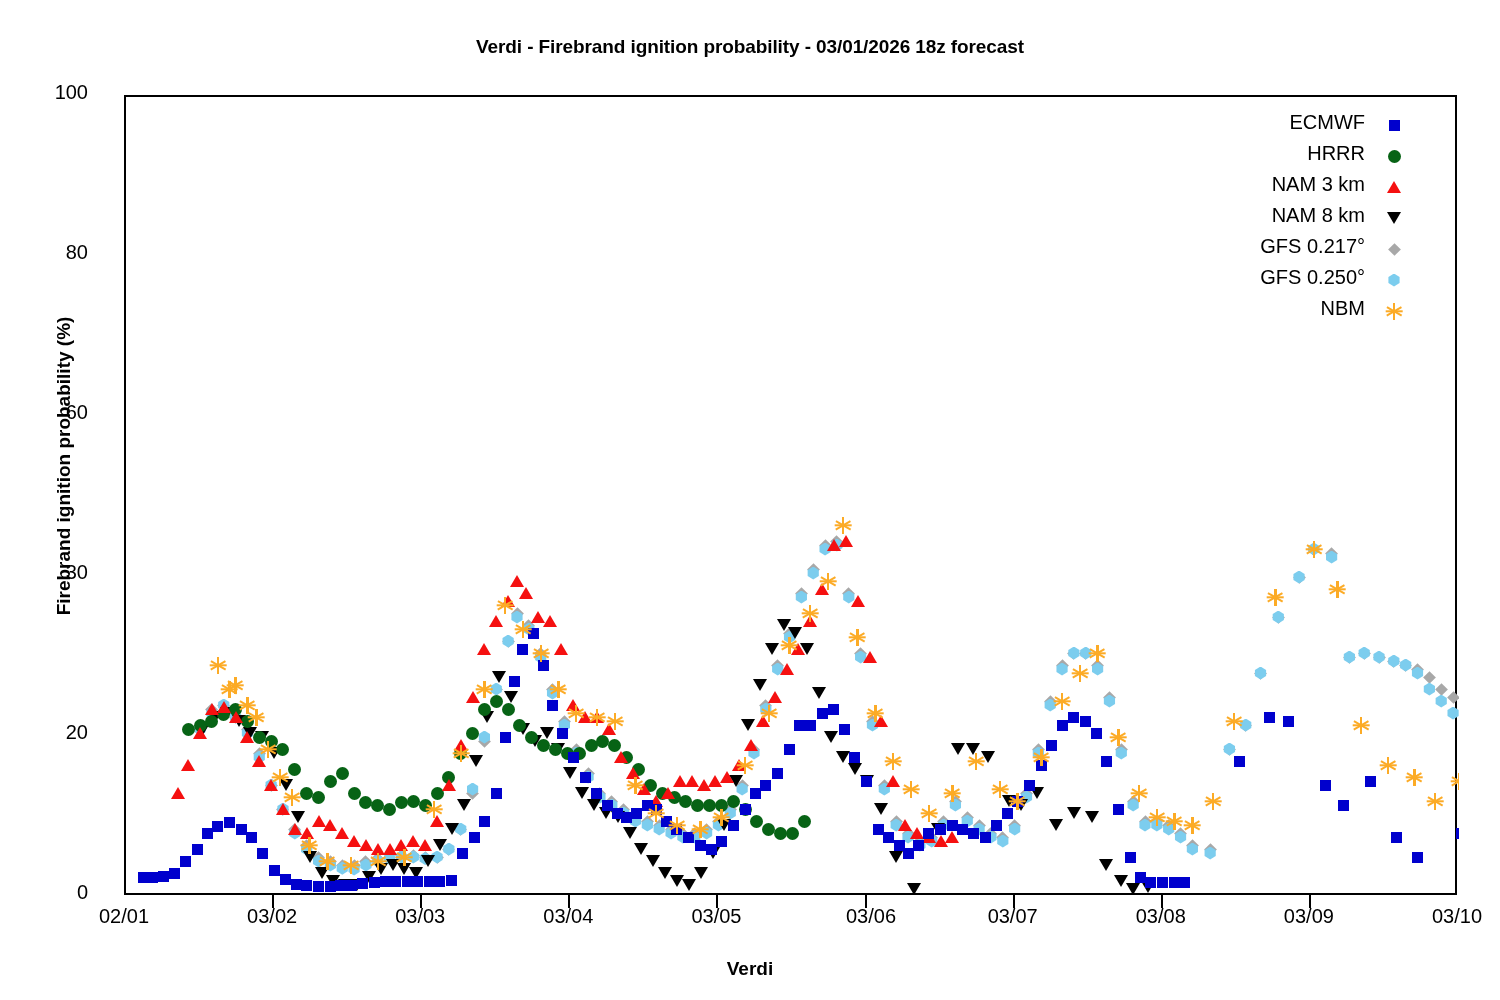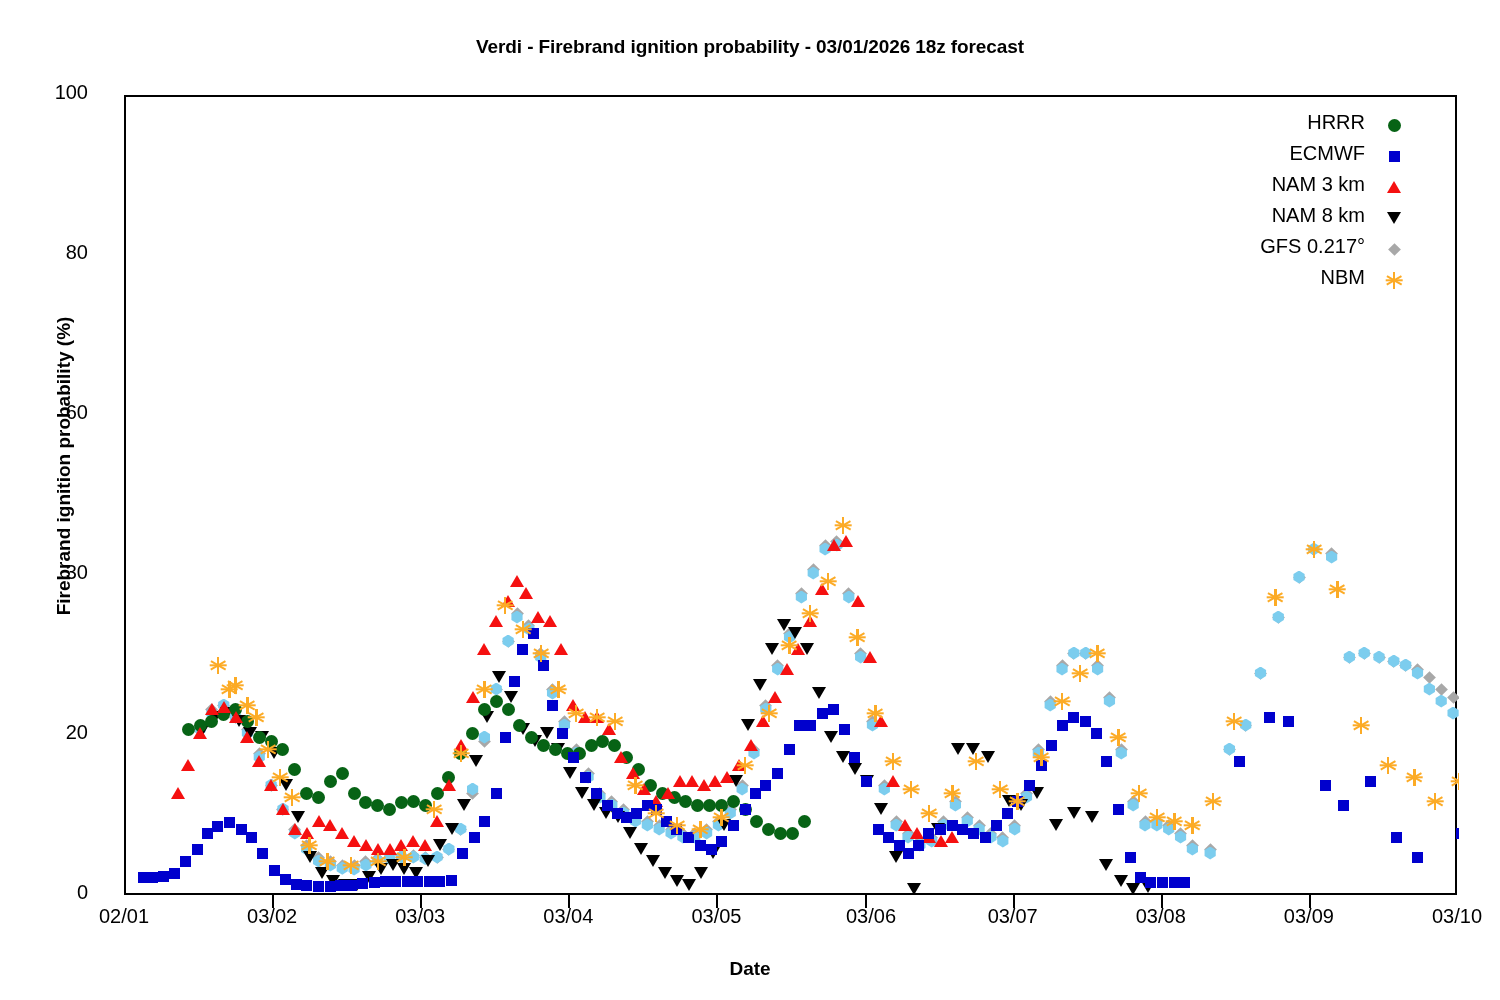--- a/index.html
+++ b/index.html
@@ -79,21 +79,21 @@
   .legend-marker .mk{left:8px;top:8px;}
 </style>
 </head>
 <body>
 
 <div id="root">
 
   <div id="chart-title">Verdi - Firebrand ignition probability - 03/01/2026 18z forecast</div>
 
   <div id="ylabel">Firebrand ignition probability (%)</div>
-  <div id="xlabel">Date</div>
+  <div id="xlabel">Verdi</div>
 
   <div id="axis-decor">
       <div class="ytick-label" style="top: 881px;">0</div>
       <div class="ytick-label" style="top: 721px;">20</div>
       <div class="ytick-mark" style="top: 735px;"></div>
       <div class="ytick-label" style="top: 561px;">30</div>
       <div class="ytick-mark" style="top: 575px;"></div>
       <div class="ytick-label" style="top: 401px;">60</div>
       <div class="ytick-mark" style="top: 415px;"></div>
       <div class="ytick-label" style="top: 241px;">80</div>
@@ -1009,29 +1009,29 @@
             <i style="background: rgb(252, 171, 38);"></i>
             <i style="background: rgb(252, 171, 38);"></i>
             <i style="background: rgb(252, 171, 38);"></i>
           </div>
         </div>
       </div>
   </div>
 
   <div id="legend">
       <div class="legend-row">
+        <div class="legend-label">ECMWF</div>
+        <div class="legend-marker">
+          <div class="mk mk-square" style="background: rgb(0, 0, 205);"></div>
+        </div>
+      </div>
+      <div class="legend-row">
         <div class="legend-label">HRRR</div>
         <div class="legend-marker">
           <div class="mk mk-circle" style="background: rgb(7, 99, 21);"></div>
-        </div>
-      </div>
-      <div class="legend-row">
-        <div class="legend-label">ECMWF</div>
-        <div class="legend-marker">
-          <div class="mk mk-square" style="background: rgb(0, 0, 205);"></div>
         </div>
       </div>
       <div class="legend-row">
         <div class="legend-label">NAM 3 km</div>
         <div class="legend-marker">
           <div class="mk mk-tri-up" style="border-bottom-color: rgb(245, 16, 16);"></div>
         </div>
       </div>
       <div class="legend-row">
         <div class="legend-label">NAM 8 km</div>
@@ -1039,20 +1039,26 @@
           <div class="mk mk-tri-dn" style="border-top-color: rgb(0, 0, 0);"></div>
         </div>
       </div>
       <div class="legend-row">
         <div class="legend-label">GFS 0.217°</div>
         <div class="legend-marker">
           <div class="mk mk-diamond" style="background: rgb(168, 168, 168);"></div>
         </div>
       </div>
       <div class="legend-row">
+        <div class="legend-label">GFS 0.250°</div>
+        <div class="legend-marker">
+          <div class="mk mk-hex" style="background: rgb(124, 205, 238);"></div>
+        </div>
+      </div>
+      <div class="legend-row">
         <div class="legend-label">NBM</div>
         <div class="legend-marker">
           <div class="mk mk-star">
             <i style="background: rgb(252, 171, 38);"></i>
             <i style="background: rgb(252, 171, 38);"></i>
             <i style="background: rgb(252, 171, 38);"></i>
             <i style="background: rgb(252, 171, 38);"></i>
           </div>
         </div>
       </div>

